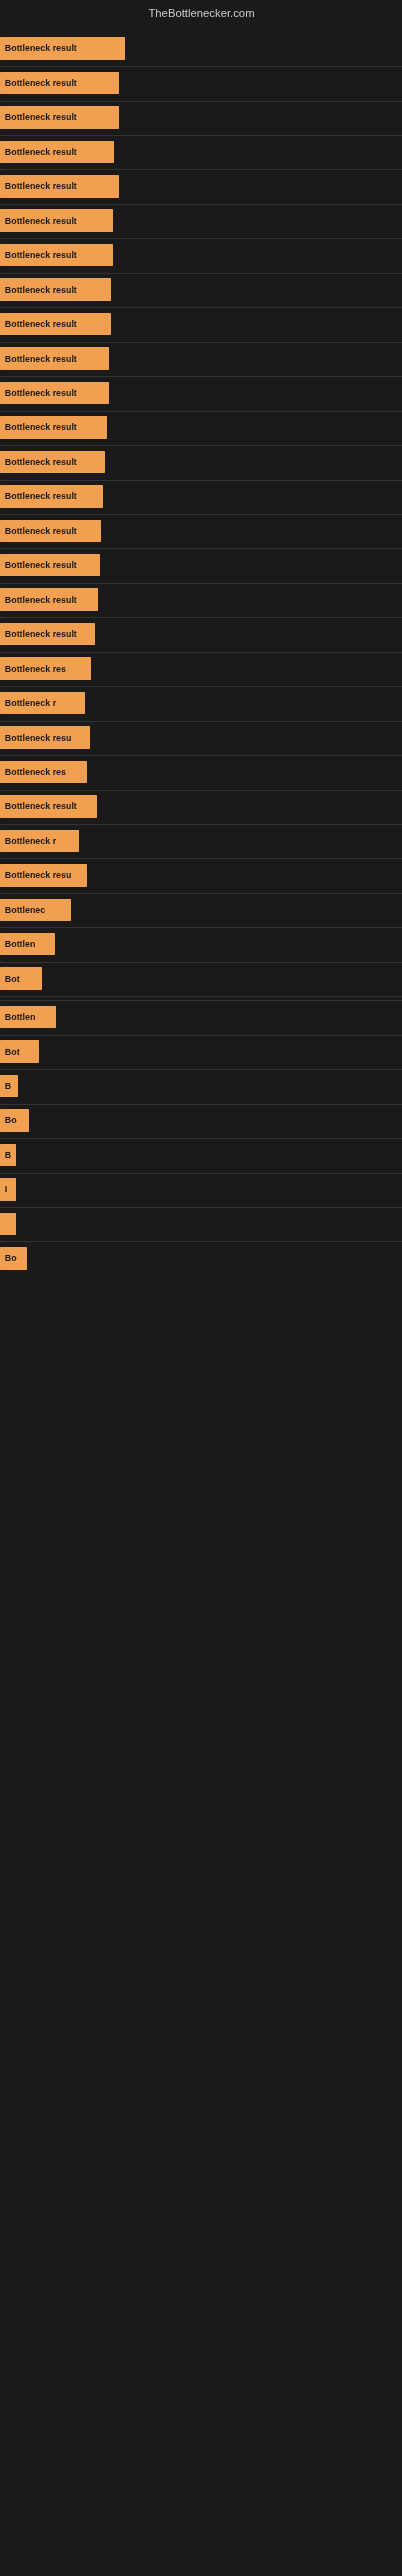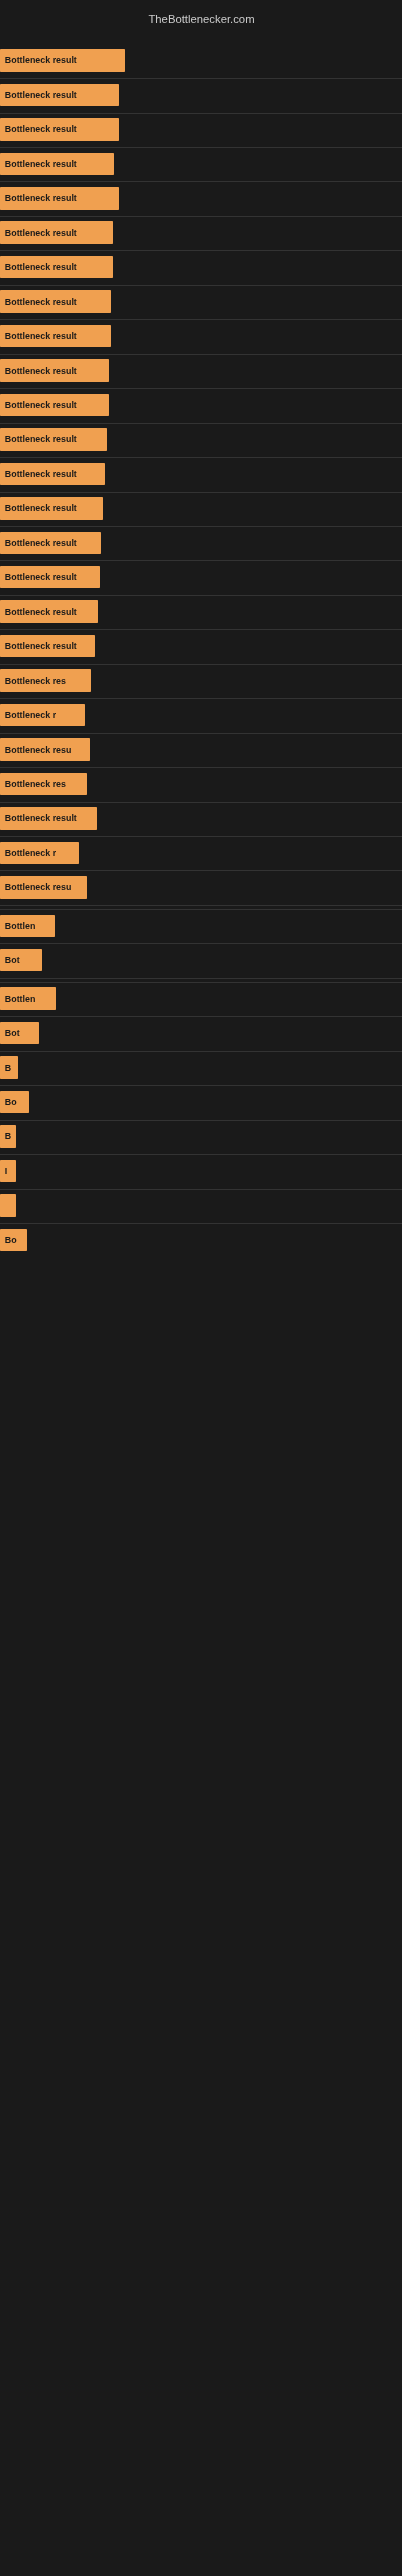--- a/index.html
+++ b/index.html
@@ -11,21 +11,21 @@
       width: 403px;
       min-height: 2576px;
       background-color: #1a1a1a;
       font-family: Arial, sans-serif;
       position: relative;
     }
     .site-title {
       text-align: center;
       color: #cccccc;
       font-size: 11.3px;
-      padding: 13px 0;
+      padding: 7px 0;
       background-color: #1a1a1a;
     }
     .bars-container {
       padding: 8px 0;
       display: flex;
       flex-direction: column;
       gap: 0px;
     }
     .bar-row {
       display: flex;
@@ -205,20 +205,25 @@
         <span class="bar-label">Bottleneck r</span>
       </div>
     </div>
     <div class="separator"></div>
     <div class="bar-row">
       <div class="bar" style="width: 87px;">
         <span class="bar-label">Bottleneck resu</span>
       </div>
     </div>
     <div class="separator"></div>
+    <div class="bar-row">
+      <div class="bar" style="width: 71px;">
+        <span class="bar-label">Bottlenec</span>
+      </div>
+    </div>
     <div class="separator"></div>
     <div class="bar-row">
       <div class="bar" style="width: 55px;">
         <span class="bar-label">Bottlen</span>
       </div>
     </div>
     <div class="separator"></div>
     <div class="bar-row">
       <div class="bar" style="width: 42px;">
         <span class="bar-label">Bot</span>

